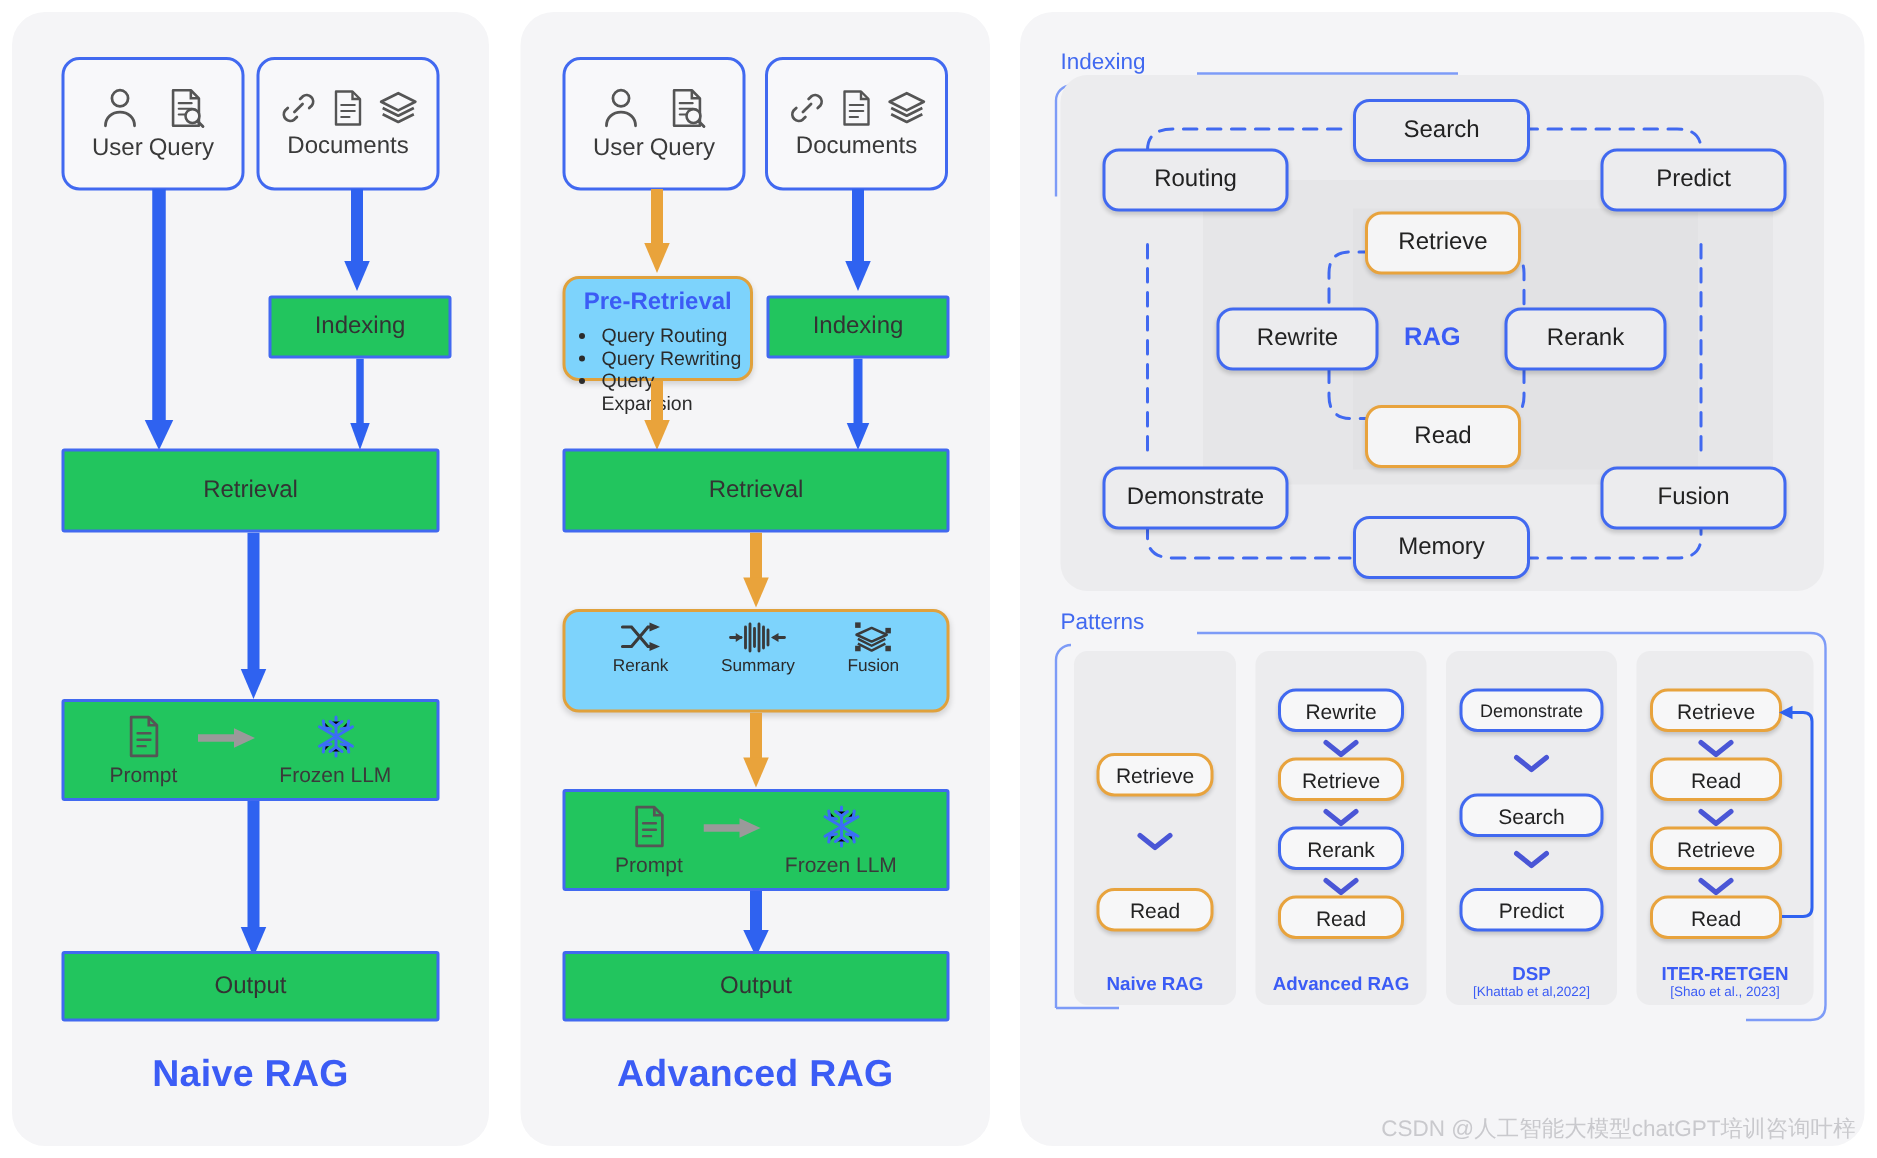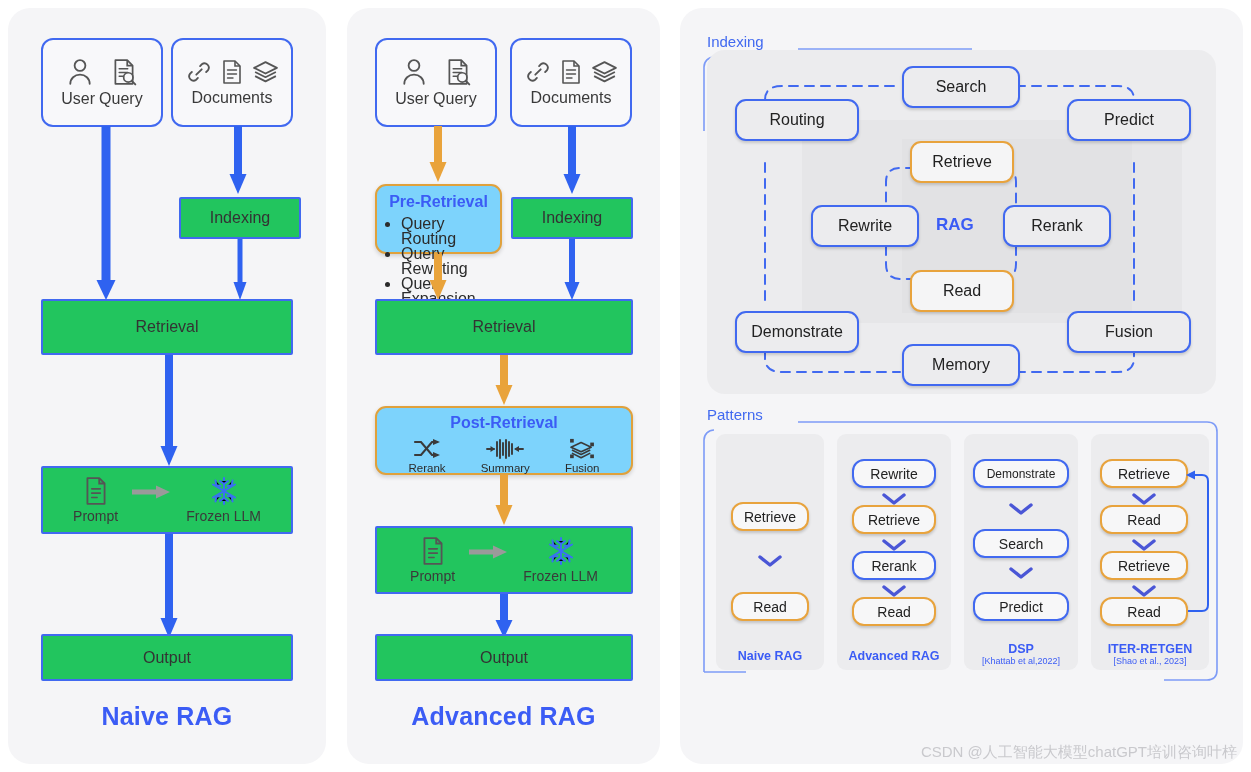--- a/index.html
+++ b/index.html
@@ -67,21 +67,21 @@
     background: #7dd3fc;
     border: 2px solid #e0a13c;
     border-radius: 11px;
     box-shadow: 0 2px 4px rgba(0,0,0,.16);
   }
   .pretrv .hdr {
     color: #3b5cf5; font-weight: bold; font-size: 16px; text-align: center;
     margin-top: 7px;
   }
   .pretrv ul { margin: 5px 0 0 24px; }
-  .pretrv li { font-size: 16px; color: #2b2b2b; line-height: 15px; }
+  .pretrv li { font-size: 13px; color: #2b2b2b; line-height: 15px; }
 
   .postrv .hdr { color: #3b5cf5; font-weight: bold; font-size: 16px; text-align: center; margin-top: 6px; }
   .post-icons { display: flex; justify-content: space-around; align-items: flex-end; margin-top: 6px; padding: 0 14px; }
   .post-item { display: flex; flex-direction: column; align-items: center; gap: 2px; }
   .post-item span { font-size: 11.5px; color: #2b2b2b; }
 
   
   .sec-label { position: absolute; color: #4169f0; font-size: 15px; }
   .grey-round { position: absolute; background: #ececee; border-radius: 18px; }
   .grey-inner { position: absolute; background: #e6e6e8; }
@@ -316,21 +316,20 @@
   <div class="box" style="left:28px; top:291px; width:258px; height:56px;">
     <span>Retrieval</span>
   </div>
 
   <svg class="arrow" style="left:146px; top:347px;" width="22" height="52">
     <path d="M11 0 V35" stroke="#e9a33b" stroke-width="8"></path>
     <path d="M11 50 L2.5 30 H19.5 Z" fill="#e9a33b"></path>
   </svg>
 
   <div class="pretrv postrv" style="left:28px; top:398px; width:258px; height:69px;">
-    <div class="hdr">Post-Retrieval</div>
     <div class="post-icons">
       <div class="post-item">
         <svg width="28" height="22" viewBox="0 0 28 22">
           <path d="M2 4 H8 L19 17 H24" fill="none" stroke="#3a3a3a" stroke-width="2.1" stroke-linecap="round"></path>
           <path d="M2 17 H8 L19 4 H24" fill="none" stroke="#3a3a3a" stroke-width="2.1" stroke-linecap="round"></path>
           <path d="M27 4 L20 1 V7 Z" fill="#3a3a3a"></path>
           <path d="M27 17 L20 14 V20 Z" fill="#3a3a3a"></path>
         </svg>
         <span>Rerank</span>
       </div>

